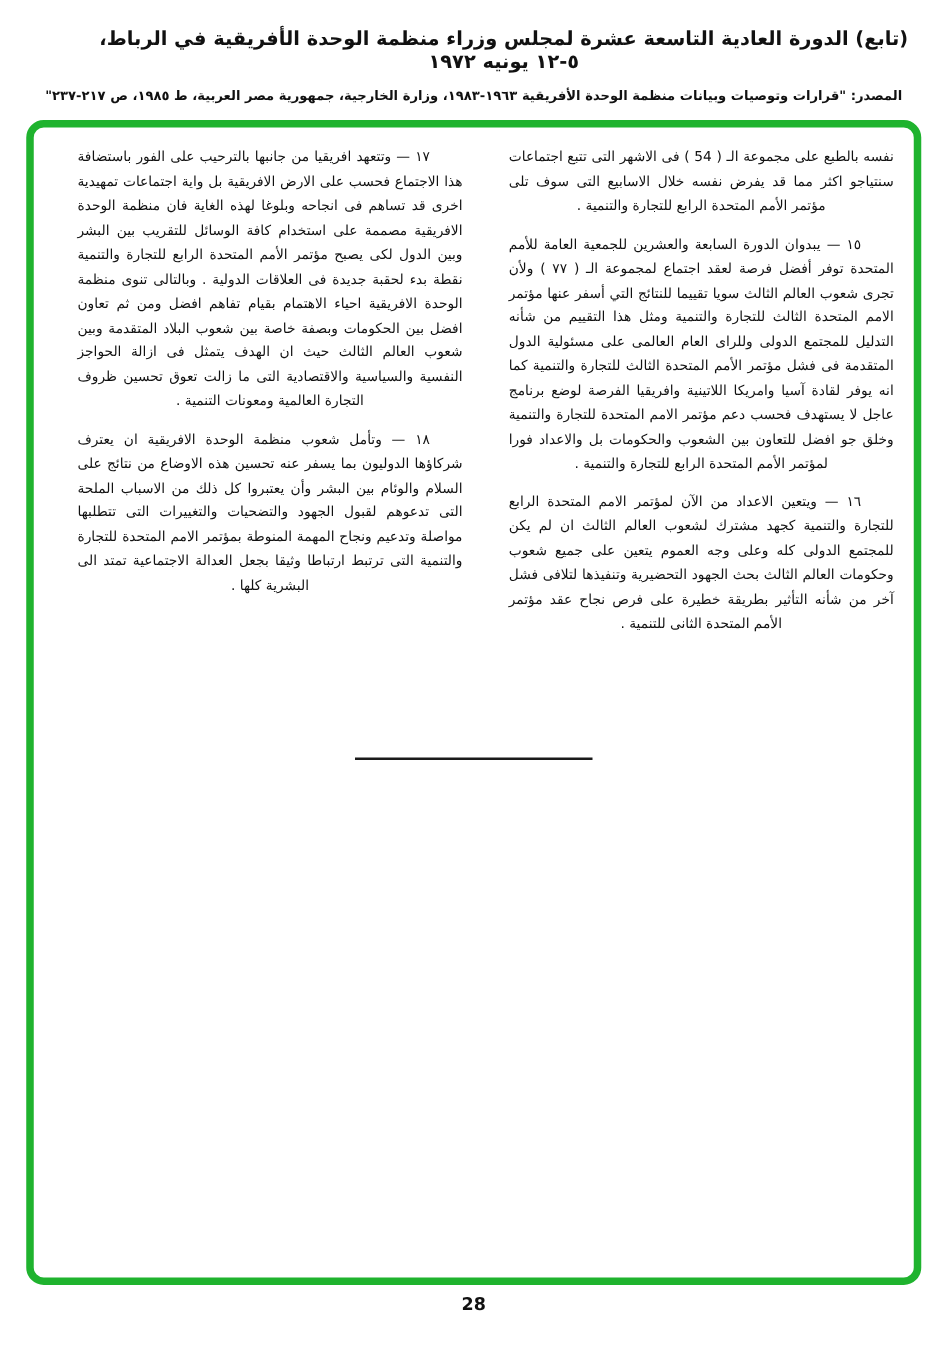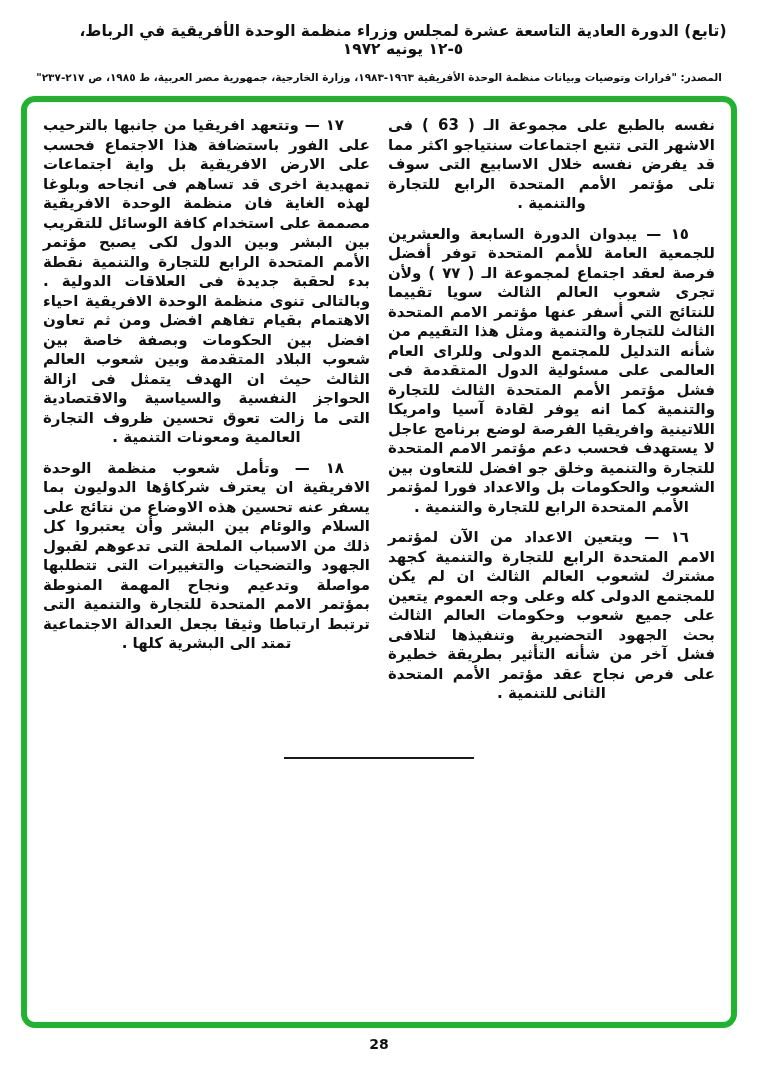--- a/index.html
+++ b/index.html
@@ -46,25 +46,26 @@
   .columns {
     direction: rtl;
     display: flex;
     gap: 18px;
     min-height: 448px;
     align-items: flex-start;
   }
   .col {
     flex: 1 1 0;
     direction: rtl;
-    font-size: 15px;
+    font-size: 11px;
     line-height: 19.5px;
-    font-weight: bold;
+    font-weight: normal;
     text-align: justify;
     text-align-last: center;
+    margin-left: 19px;
   }
   .col p { margin-bottom: 11px; }
   .col p.numbered { text-indent: 26px; }
   .divider {
     width: 190px;
     height: 2px;
     background: #1a1a1a;
     margin: 42px auto 0 auto;
   }
   .page-number {
@@ -82,21 +83,21 @@
 <body>
 
 <div class="header">
   <div class="doc-title">(تابع) الدورة العادية التاسعة عشرة لمجلس وزراء منظمة الوحدة الأفريقية في الرباط، ٥-١٢ يونيه ١٩٧٢</div>
   <div class="doc-source">المصدر: "قرارات وتوصيات وبيانات منظمة الوحدة الأفريقية ١٩٦٣-١٩٨٣، وزارة الخارجية، جمهورية مصر العربية، ط ١٩٨٥، ص ٢١٧-٢٣٧"</div>
 </div>
 
 <div class="content-frame">
   <div class="columns">
     <div class="col">
-      <p>نفسه بالطبع على مجموعة الـ ( 63 ) فى الاشهر التى تتبع اجتماعات سنتياجو اكثر مما قد يفرض نفسه خلال الاسابيع التى سوف تلى مؤتمر الأمم المتحدة الرابع للتجارة والتنمية .</p>
+      <p>نفسه بالطبع على مجموعة الـ ( 54 ) فى الاشهر التى تتبع اجتماعات سنتياجو اكثر مما قد يفرض نفسه خلال الاسابيع التى سوف تلى مؤتمر الأمم المتحدة الرابع للتجارة والتنمية .</p>
       <p class="numbered">١٥ — يبدوان الدورة السابعة والعشرين للجمعية العامة للأمم المتحدة توفر أفضل فرصة لعقد اجتماع لمجموعة الـ ( ٧٧ ) ولأن تجرى شعوب العالم الثالث سويا تقييما للنتائج التي أسفر عنها مؤتمر الامم المتحدة الثالث للتجارة والتنمية ومثل هذا التقييم من شأنه التدليل للمجتمع الدولى وللراى العام العالمى على مسئولية الدول المتقدمة فى فشل مؤتمر الأمم المتحدة الثالث للتجارة والتنمية كما انه يوفر لقادة آسيا وامريكا اللاتينية وافريقيا الفرصة لوضع برنامج عاجل لا يستهدف فحسب دعم مؤتمر الامم المتحدة للتجارة والتنمية وخلق جو افضل للتعاون بين الشعوب والحكومات بل والاعداد فورا لمؤتمر الأمم المتحدة الرابع للتجارة والتنمية .</p>
       <p class="numbered">١٦ — ويتعين الاعداد من الآن لمؤتمر الامم المتحدة الرابع للتجارة والتنمية كجهد مشترك لشعوب العالم الثالث ان لم يكن للمجتمع الدولى كله وعلى وجه العموم يتعين على جميع شعوب وحكومات العالم الثالث بحث الجهود التحضيرية وتنفيذها لتلافى فشل آخر من شأنه التأثير بطريقة خطيرة على فرص نجاح عقد مؤتمر الأمم المتحدة الثانى للتنمية .</p>
     </div>
     <div class="col">
       <p class="numbered">١٧ — وتتعهد افريقيا من جانبها بالترحيب على الفور باستضافة هذا الاجتماع فحسب على الارض الافريقية بل واية اجتماعات تمهيدية اخرى قد تساهم فى انجاحه وبلوغا لهذه الغاية فان منظمة الوحدة الافريقية مصممة على استخدام كافة الوسائل للتقريب بين البشر وبين الدول لكى يصبح مؤتمر الأمم المتحدة الرابع للتجارة والتنمية نقطة بدء لحقبة جديدة فى العلاقات الدولية . وبالتالى تنوى منظمة الوحدة الافريقية احياء الاهتمام بقيام تفاهم افضل ومن ثم تعاون افضل بين الحكومات وبصفة خاصة بين شعوب البلاد المتقدمة وبين شعوب العالم الثالث حيث ان الهدف يتمثل فى ازالة الحواجز النفسية والسياسية والاقتصادية التى ما زالت تعوق تحسين ظروف التجارة العالمية ومعونات التنمية .</p>
       <p class="numbered">١٨ — وتأمل شعوب منظمة الوحدة الافريقية ان يعترف شركاؤها الدوليون بما يسفر عنه تحسين هذه الاوضاع من نتائج على السلام والوئام بين البشر وأن يعتبروا كل ذلك من الاسباب الملحة التى تدعوهم لقبول الجهود والتضحيات والتغييرات التى تتطلبها مواصلة وتدعيم ونجاح المهمة المنوطة بمؤتمر الامم المتحدة للتجارة والتنمية التى ترتبط ارتباطا وثيقا بجعل العدالة الاجتماعية تمتد الى البشرية كلها .</p>
     </div>
   </div>
   <div class="divider"></div>
 </div>

